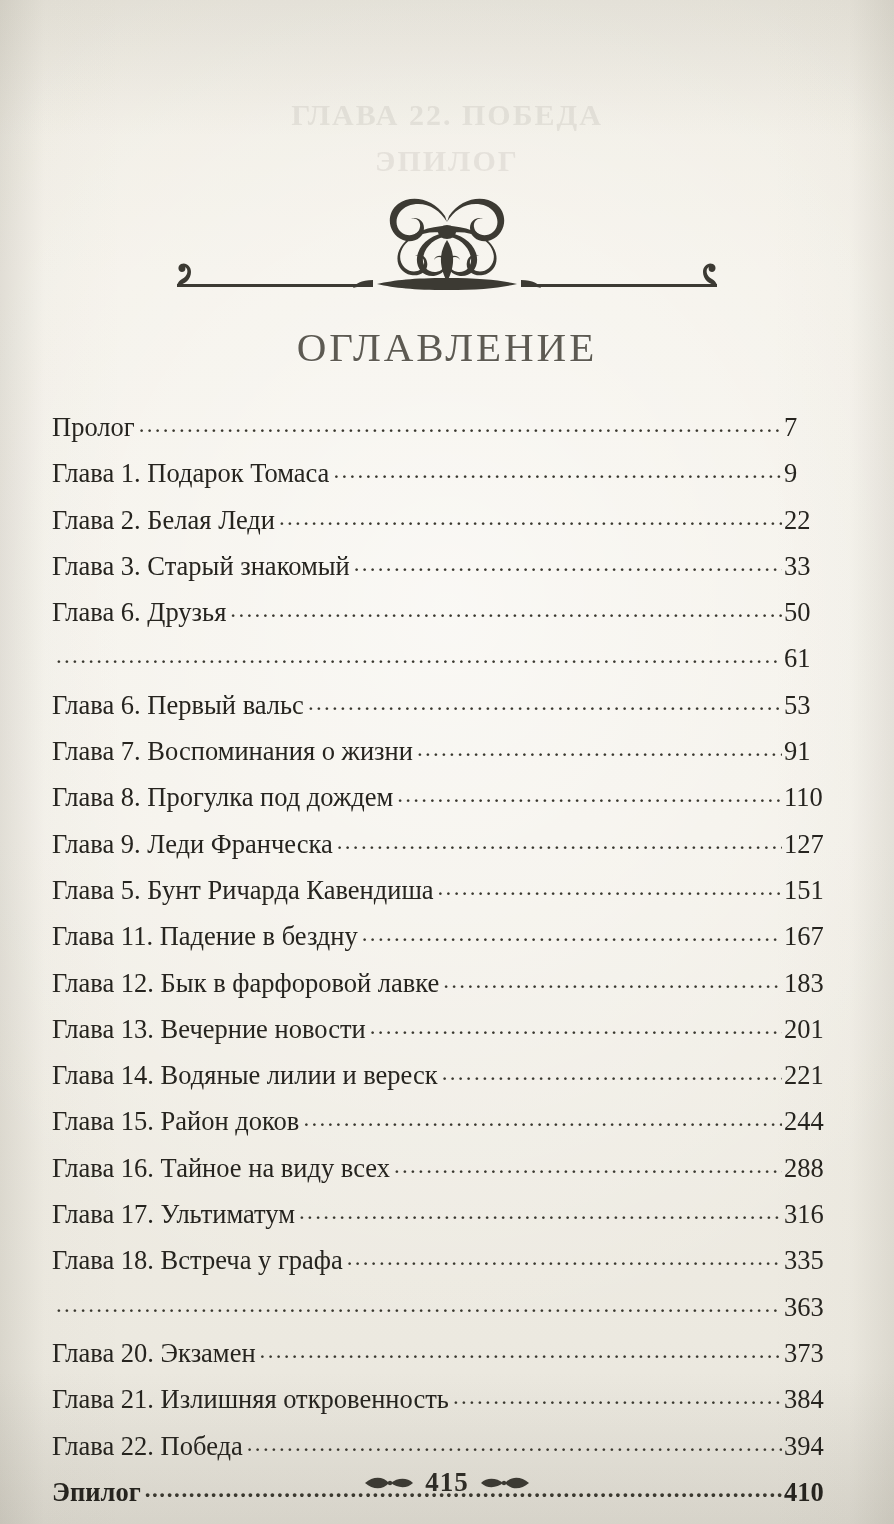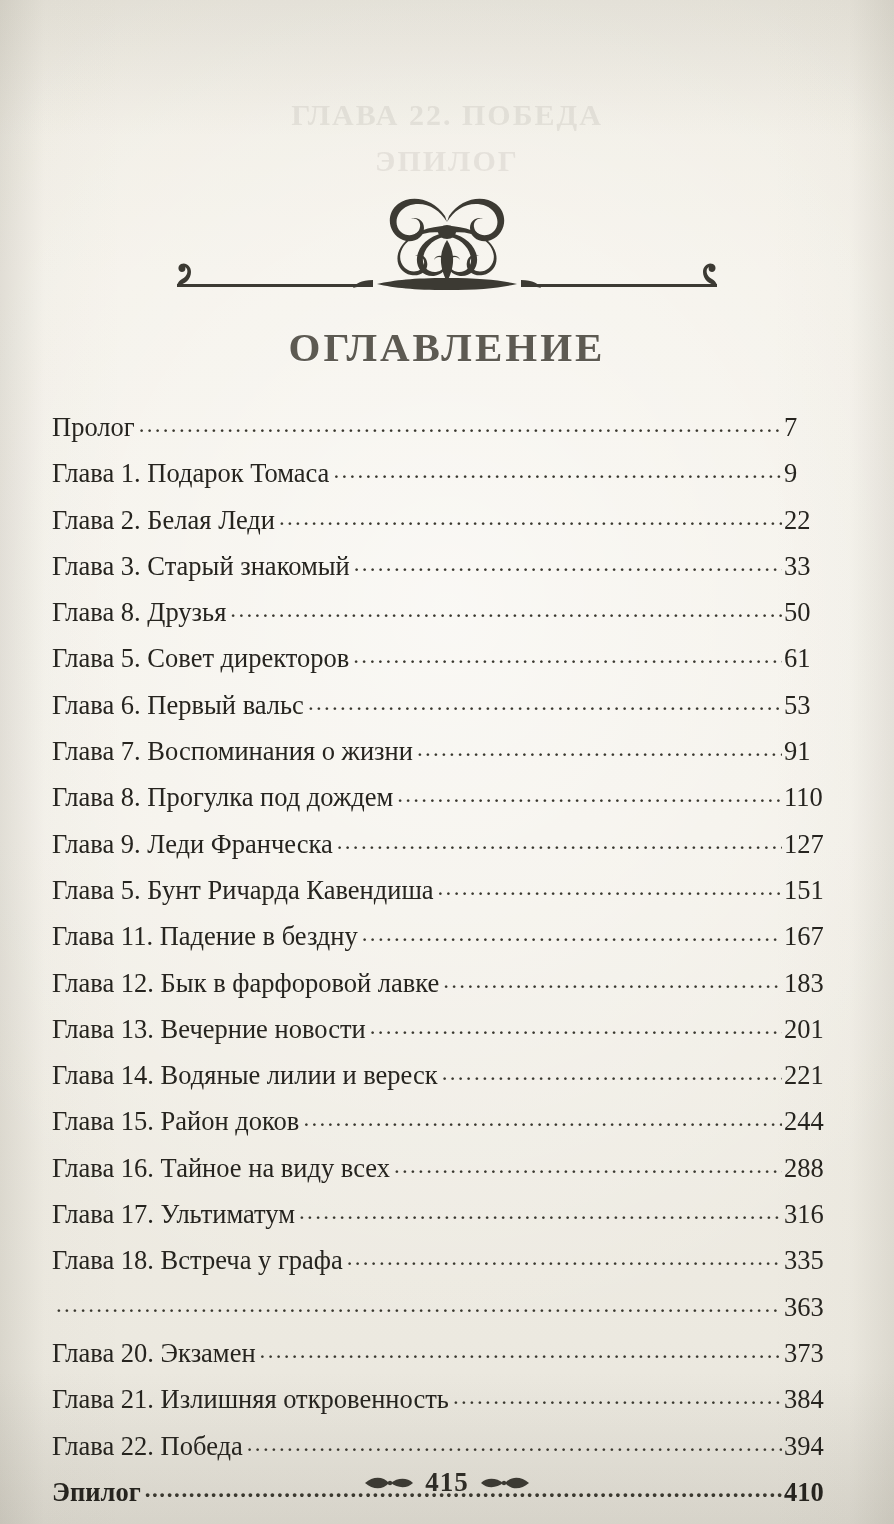--- a/index.html
+++ b/index.html
@@ -62,21 +62,21 @@
   .ornament {
     margin: 0 auto;
     padding-top: 196px;
     width: 540px;
     display: block;
   }
 
   .toc-title {
     text-align: center;
     font-family: "Liberation Serif", serif;
-    font-weight: bold;
+    font-weight: normal;
     font-size: 41px;
     letter-spacing: 3px;
     color: #5d5a52;
     margin: 22px 0 0 0;
     text-shadow: 0 1px 0 rgba(255,255,255,0.65);
   }
 
   .toc-list {
     margin: 34px auto 0 auto;
     width: 790px;
@@ -205,26 +205,25 @@
         <span class="label">Глава 2. Белая Леди</span>
         <span class="dots">................................................................................................................................</span>
         <span class="page-num">22</span>
       </li>
       <li class="toc-row">
         <span class="label">Глава 3. Старый знакомый</span>
         <span class="dots">................................................................................................................................</span>
         <span class="page-num">33</span>
       </li>
       <li class="toc-row">
-        <span class="label">Глава 8. Друзья</span>
+        <span class="label">Глава 6. Друзья</span>
         <span class="dots">................................................................................................................................</span>
         <span class="page-num">50</span>
       </li>
       <li class="toc-row">
-        <span class="label">Глава 5. Совет директоров</span>
         <span class="dots">................................................................................................................................</span>
         <span class="page-num">61</span>
       </li>
       <li class="toc-row">
         <span class="label">Глава 6. Первый вальс</span>
         <span class="dots">................................................................................................................................</span>
         <span class="page-num">53</span>
       </li>
       <li class="toc-row">
         <span class="label">Глава 7. Воспоминания о жизни</span>

